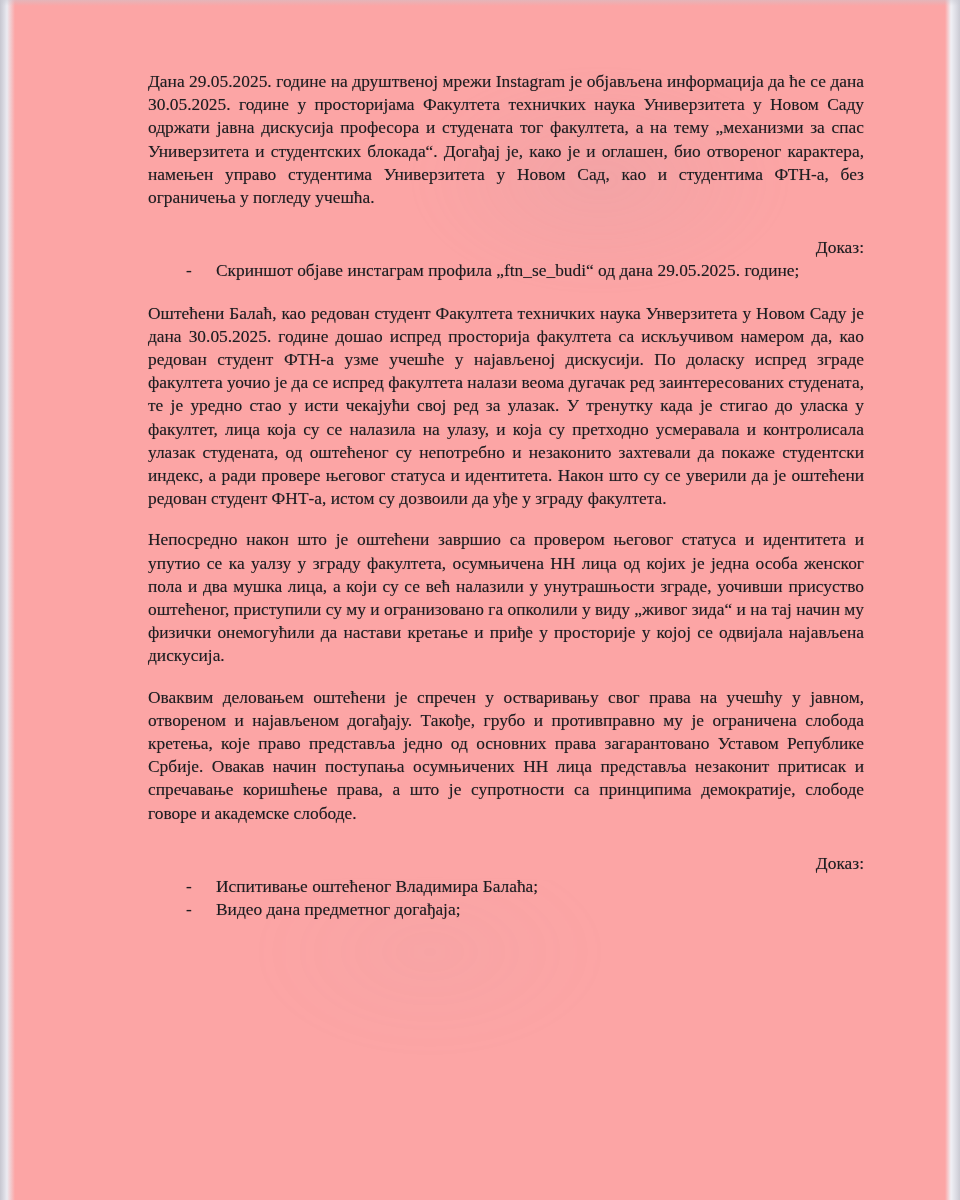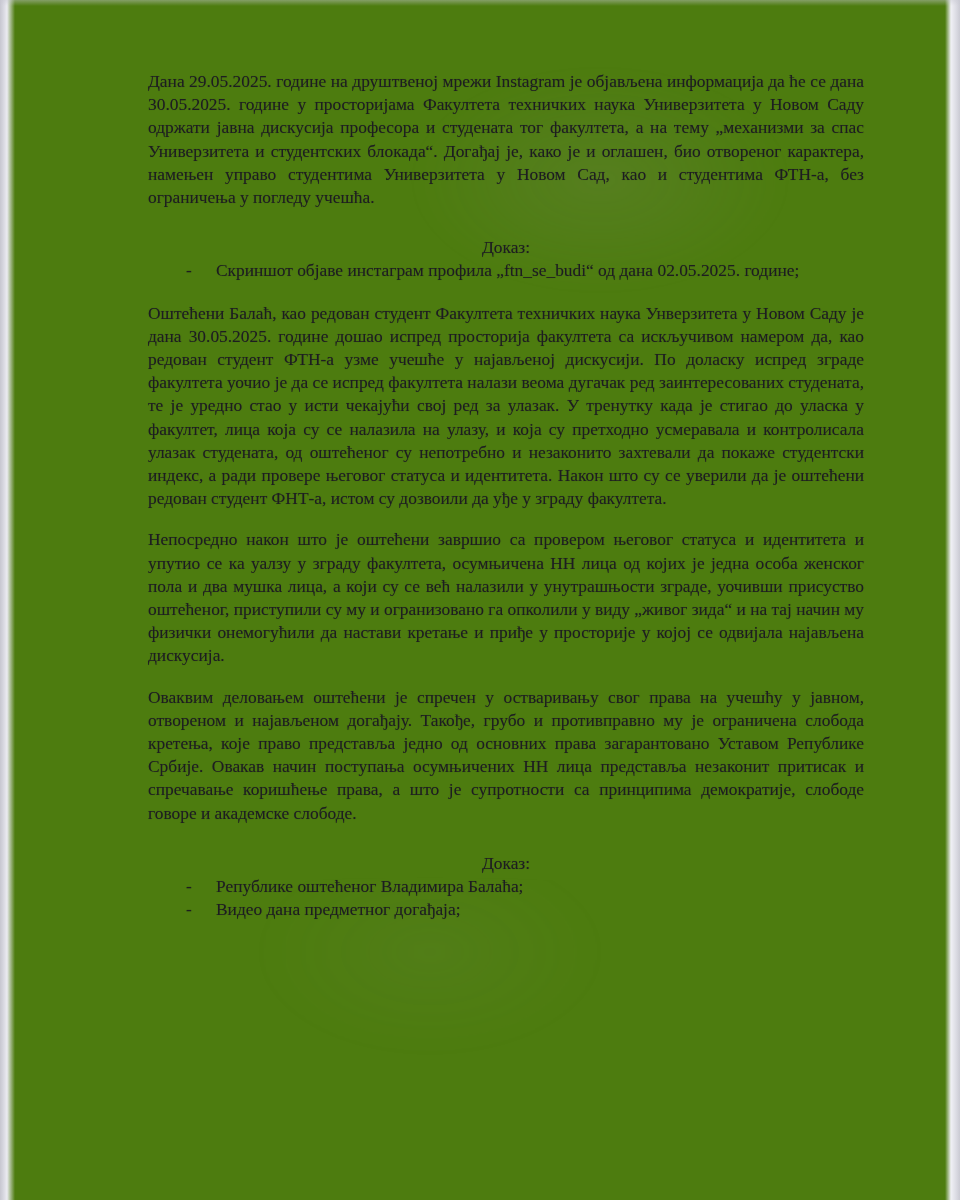--- a/index.html
+++ b/index.html
@@ -4,21 +4,21 @@
 <style>
   html, body {
     margin: 0;
     padding: 0;
     background: #e9e9ee;
   }
   .photo {
     position: relative;
     width: 960px;
     height: 1200px;
-    background: #4d7c0f;
+    background: #fca5a5;
     overflow: hidden;
     font-family: "Liberation Serif", serif;
   }
   
   .edge-left {
     position: absolute; left: 0; top: 0; bottom: 0; width: 16px;
     background: linear-gradient(90deg, #c7c7d0 0px, #d5d5de 3px, #ebebf1 7px, rgba(255,255,255,0) 15px);
     pointer-events: none;
   }
   .edge-right {
@@ -55,21 +55,21 @@
     text-align: justify;
     text-shadow: 0 0 0.7px rgba(40,40,45,0.45);
   }
   .para {
     margin: 0 0 18px 0;
   }
   .evidence {
     margin: 0 0 19px 0;
   }
   .evidence-label {
-    text-align: center;
+    text-align: right;
     margin-top: 27px;
   }
   .evidence-item {
     display: flex;
     align-items: baseline;
   }
   .evidence-item .dash {
     flex: 0 0 auto;
     margin-left: 38px;
     width: 30px;
@@ -88,35 +88,35 @@
   <div class="smudge-b"></div>
 
   <div class="content">
 
     <p class="para">Дана 29.05.2025. године на друштвеној мрежи Instagram је објављена информација да ће се дана 30.05.2025. године у просторијама Факултета техничких наука Универзитета у Новом Саду одржати јавна дискусија професора и студената тог факултета, а на тему „механизми за спас Универзитета и студентских блокада“. Догађај је, како је и оглашен, био отвореног карактера, намењен управо студентима Универзитета у Новом Сад, као и студентима ФТН-а, без ограничења у погледу учешћа.</p>
 
     <div class="evidence">
       <div class="evidence-label">Доказ:</div>
       <div class="evidence-item">
         <span class="dash">-</span>
-        <span class="item-text">Скриншот објаве инстаграм профила „ftn_se_budi“ од дана 02.05.2025. године;</span>
+        <span class="item-text">Скриншот објаве инстаграм профила „ftn_se_budi“ од дана 29.05.2025. године;</span>
       </div>
     </div>
 
     <p class="para">Оштећени Балаћ, као редован студент Факултета техничких наука Унверзитета у Новом Саду је дана 30.05.2025. године дошао испред просторија факултета са искључивом намером да, као редован студент ФТН-а узме учешће у најављеној дискусији. По доласку испред зграде факултета уочио је да се испред факултета налази веома дугачак ред заинтересованих студената, те је уредно стао у исти чекајући свој ред за улазак. У тренутку када је стигао до уласка у факултет, лица која су се налазила на улазу, и која су претходно усмеравала и контролисала улазак студената, од оштећеног су непотребно и незаконито захтевали да покаже студентски индекс, а ради провере његовог статуса и идентитета. Након што су се уверили да је оштећени редован студент ФНТ-а, истом су дозвоили да уђе у зграду факултета.</p>
 
     <p class="para">Непосредно након што је оштећени завршио са провером његовог статуса и идентитета и упутио се ка уалзу у зграду факултета, осумњичена НН лица од којих је једна особа женског пола и два мушка лица, а који су се већ налазили у унутрашњости зграде, уочивши присуство оштећеног, приступили су му и огранизовано га опколили у виду „живог зида“ и на тај начин му физички онемогућили да настави кретање и приђе у просторије у којој се одвијала најављена дискусија.</p>
 
     <p class="para">Оваквим деловањем оштећени је спречен у остваривању свог права на учешћу у јавном, отвореном и најављеном догађају. Такође, грубо и противправно му је ограничена слобода кретења, које право представља једно од основних права загарантовано Уставом Републике Србије. Овакав начин поступања осумњичених НН лица представља незаконит притисак и спречавање коришћење права, а што је супротности са принципима демократије, слободе говоре и академске слободе.</p>
 
     <div class="evidence">
       <div class="evidence-label">Доказ:</div>
       <div class="evidence-item">
         <span class="dash">-</span>
-        <span class="item-text">Републике оштећеног Владимира Балаћа;</span>
+        <span class="item-text">Испитивање оштећеног Владимира Балаћа;</span>
       </div>
       <div class="evidence-item">
         <span class="dash">-</span>
         <span class="item-text">Видео дана предметног догађаја;</span>
       </div>
     </div>
 
   </div>
 
   <div class="edge-left"></div>

